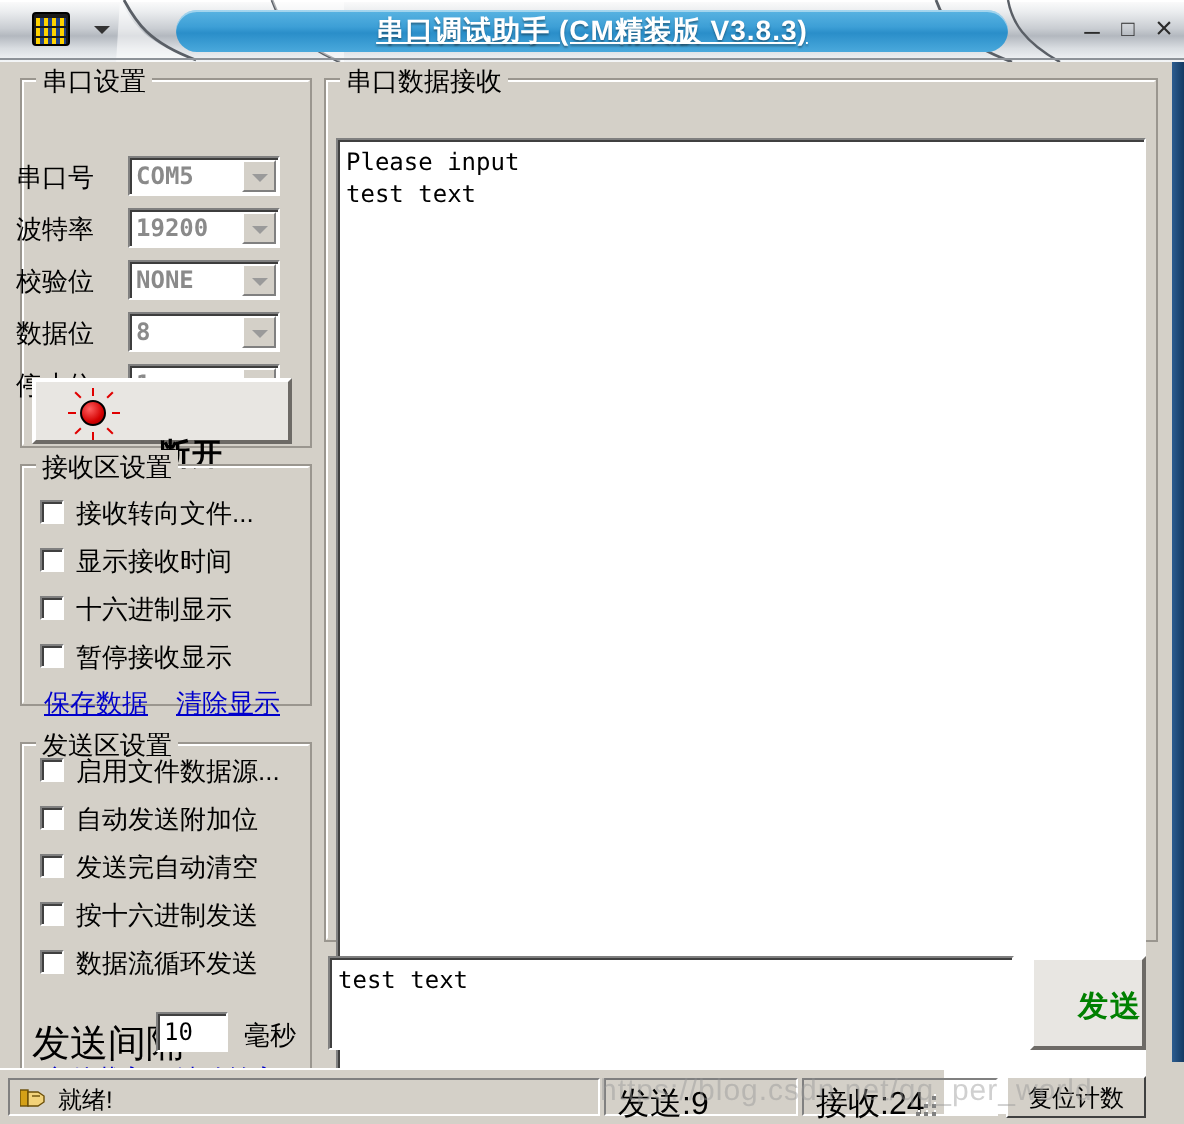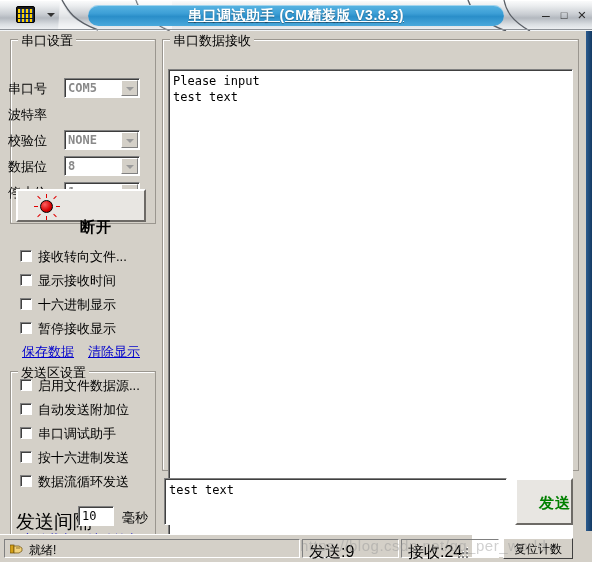--- a/index.html
+++ b/index.html
@@ -401,20 +401,26 @@
       <div class="combo">
         <div class="combo-value">COM5</div>
         <div class="combo-arrow-btn">
           <div class="combo-arrow"></div>
         </div>
       </div>
     </div>
 
     <div class="field-row" style="top:73px">
       <div class="field-label">波特率</div>
+      <div class="combo">
+        <div class="combo-value">19200</div>
+        <div class="combo-arrow-btn">
+          <div class="combo-arrow"></div>
+        </div>
+      </div>
     </div>
 
     <div class="field-row" style="top:99px">
       <div class="field-label">校验位</div>
       <div class="combo">
         <div class="combo-value">NONE</div>
         <div class="combo-arrow-btn">
           <div class="combo-arrow"></div>
         </div>
       </div>
@@ -446,20 +452,24 @@
       <div class="led-ray" style="left:16px; top:15px; width:4px; height:1px;"></div>
       <div class="led-ray" style="left:38px; top:15px; width:4px; height:1px;"></div>
       <div class="led-ray" style="left:19px; top:6px;  width:4px; height:1px; transform:rotate(45deg);"></div>
       <div class="led-ray" style="left:35px; top:6px;  width:4px; height:1px; transform:rotate(-45deg);"></div>
       <div class="led-ray" style="left:19px; top:24px; width:4px; height:1px; transform:rotate(-45deg);"></div>
       <div class="led-ray" style="left:35px; top:24px; width:4px; height:1px; transform:rotate(45deg);"></div>
       <div id="led"></div>
       <div id="disconnect-label">断开</div>
     </div>
 
+    <div class="groupbox" id="gb-recvset">
+      <div class="groupbox-inner-hl"></div>
+      <div class="group-title">接收区设置</div>
+    </div>
 
     <div class="cb-row" style="top:216px">
       <div class="cb-box"></div>
       <div class="cb-label">接收转向文件...</div>
     </div>
     <div class="cb-row" style="top:264px">
       <div class="cb-box"></div>
       <div class="cb-label">十六进制显示</div>
     </div>
     <div class="cb-row" style="top:240px">
@@ -482,21 +492,21 @@
     <div class="cb-row" style="top:369px">
       <div class="cb-box"></div>
       <div class="cb-label">自动发送附加位</div>
     </div>
     <div class="cb-row" style="top:345px">
       <div class="cb-box"></div>
       <div class="cb-label">启用文件数据源...</div>
     </div>
     <div class="cb-row" style="top:393px">
       <div class="cb-box"></div>
-      <div class="cb-label">串口调试助手</div>
+      <div class="cb-label">发送完自动清空</div>
     </div>
     <div class="cb-row" style="top:417px">
       <div class="cb-box"></div>
       <div class="cb-label">按十六进制发送</div>
     </div>
     <div class="cb-row" style="top:441px">
       <div class="cb-box"></div>
       <div class="cb-label">数据流循环发送</div>
     </div>
 

